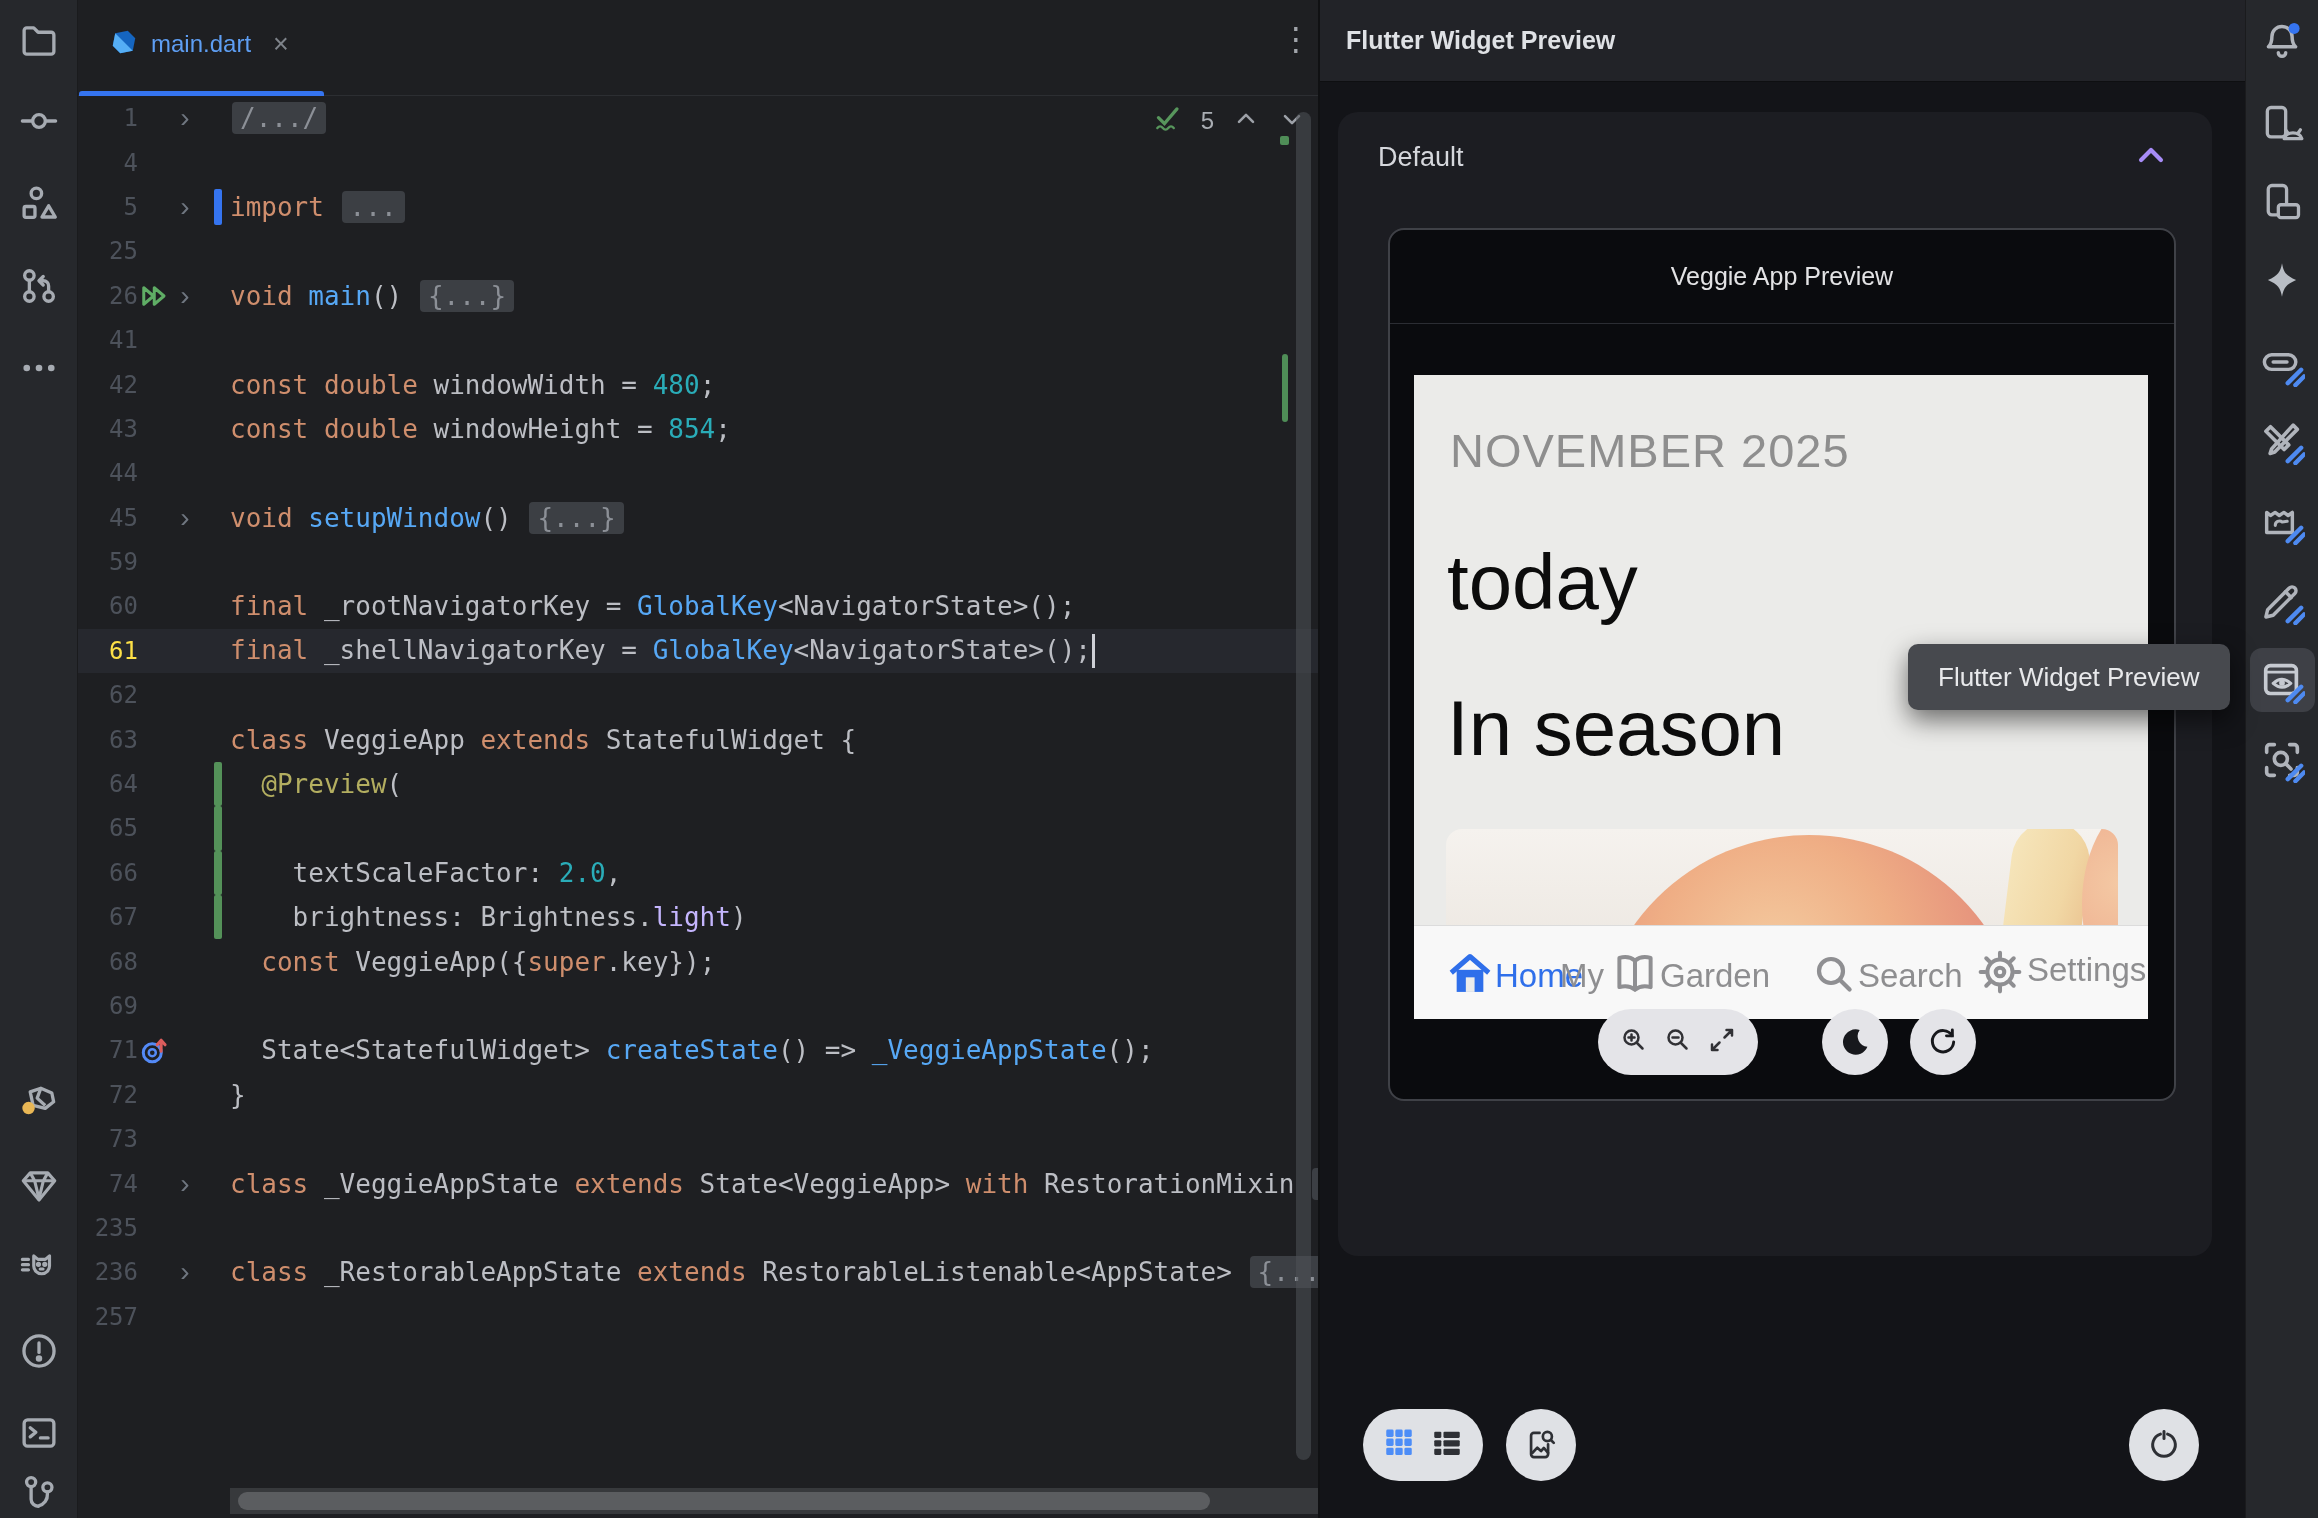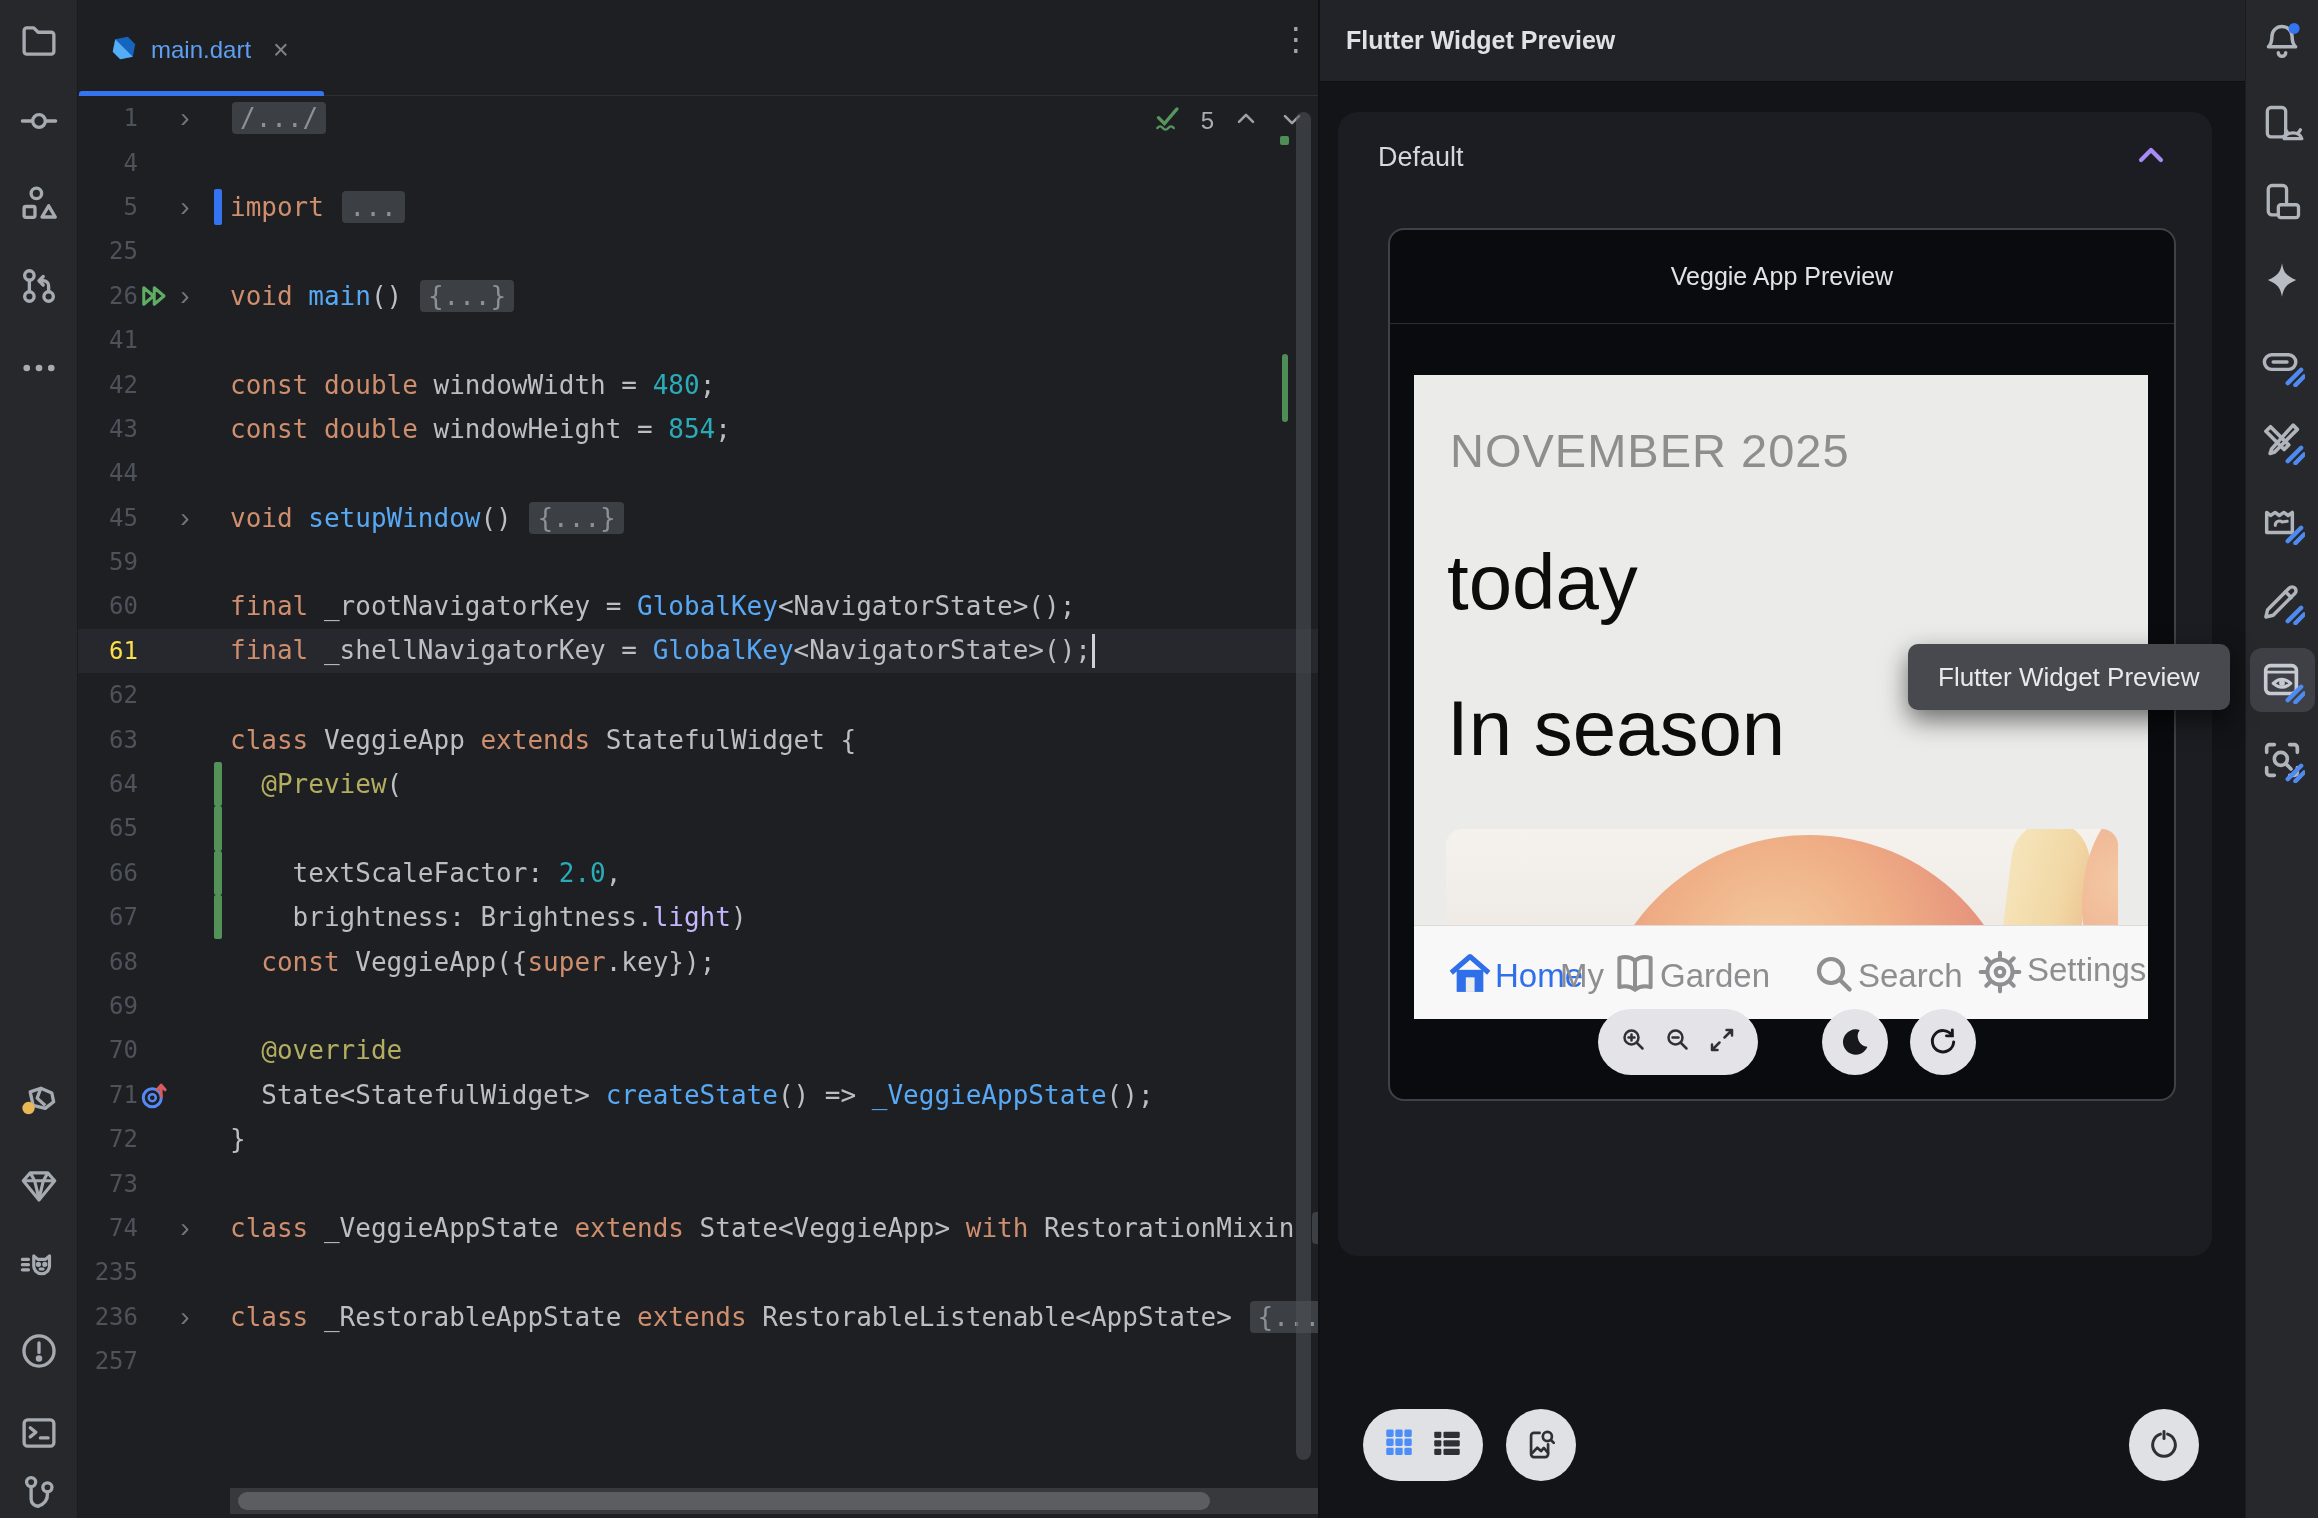--- a/index.html
+++ b/index.html
@@ -10,21 +10,21 @@
   
   .left-bar { position:absolute; left:0; top:0; width:78px; height:1518px;
               background:#26282C; border-right:1px solid #1A1B1D; }
   .lb-icon { position:absolute; left:50%; transform:translateX(-50%); width:44px; height:44px;
              display:flex; align-items:center; justify-content:center; }
 
   
   .editor-zone { position:absolute; left:78px; top:0; width:1242px; height:1518px;
                  background:#1E1F22; border-right:2px solid #101113; }
   .tab-bar { position:absolute; left:0; top:0; right:0; height:96px; border-bottom:1px solid #2C2E32; }
-  .tab { position:absolute; left:1px; top:6px; width:245px; height:88px; display:flex;
+  .tab { position:absolute; left:1px; top:0; width:245px; height:88px; display:flex;
          align-items:center; padding-left:30px; cursor:pointer; }
   .tab-underline { position:absolute; left:1px; top:91px; width:245px; height:5px;
                    background:#3574F0; border-radius:3px 3px 0 0; }
   .tab-label { margin-left:12px; font-size:24px; color:#5E9EF3; }
   .tab-close { margin-left:22px; font-size:27px; color:#7E838A; line-height:1; }
   .kebab { position:absolute; left:1196px; top:20px; width:44px; height:50px; text-align:center;
            font-size:32px; color:#A0A4AA; letter-spacing:0; }
 
   .editor { position:absolute; left:0; top:96px; right:0; bottom:0; overflow:hidden; }
   .code-lines { position:absolute; left:0; top:0; right:0; }
@@ -373,27 +373,20 @@
             <span class="g-chev"></span>
             <span class="g-bar"></span>
             <span class="code-text"><span class="tk-t">  </span><span class="tk-k">const</span><span class="tk-t"> VeggieApp({</span><span class="tk-k">super</span><span class="tk-t">.key});</span></span>
           </div>
           <div class="code-line">
             <span class="ln">69</span>
             <span class="g-run"></span>
             <span class="g-chev"></span>
             <span class="g-bar"></span>
             <span class="code-text"></span>
-          </div>
-          <div class="code-line">
-            <span class="ln">70</span>
-            <span class="g-run"></span>
-            <span class="g-chev"></span>
-            <span class="g-bar"></span>
-            <span class="code-text"><span class="tk-t">  </span><span class="tk-a">@override</span></span>
           </div>
           <div class="code-line">
             <span class="ln">71</span>
             <span class="g-run">
               <svg width="30" height="30" viewBox="0 0 22 22" fill="none">
                 <circle cx="9" cy="13" r="6.6" stroke="#548AF7" stroke-width="2.2"></circle>
                 <circle cx="9" cy="13" r="2.6" stroke="#548AF7" stroke-width="1.8"></circle>
                 <path d="M15.5 12V4.6M12.6 7.2L15.5 3.8l2.9 3.4" stroke="#DB5C5C" stroke-width="2.2" stroke-linecap="round" stroke-linejoin="round"></path>
               </svg>
             </span>

